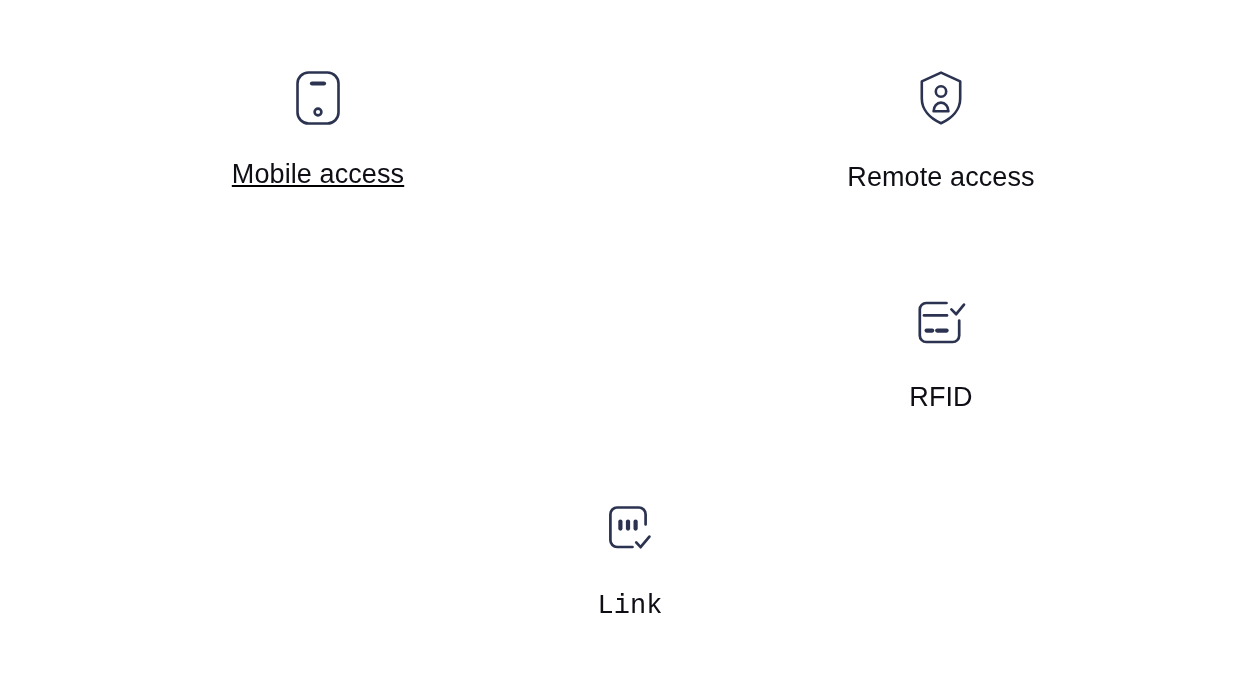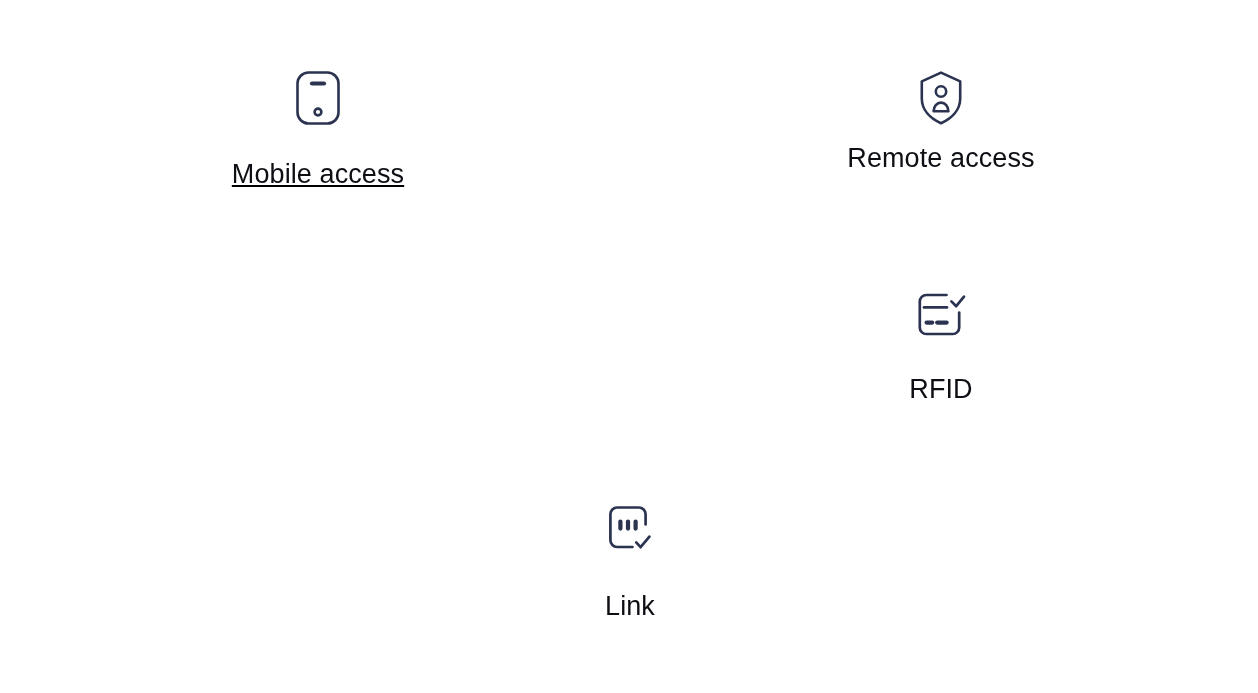--- a/index.html
+++ b/index.html
@@ -41,30 +41,30 @@
     color: #0e0f15;
     white-space: nowrap;
     text-align: center;
   }
 
   
   .pos-mobile   { left: 318px; top: 70px; text-decoration: underline; }
   .pos-mobile   .item-label { margin-top: 33px; }
 
   .pos-remote   { left: 941px; top: 70px; }
-  .pos-remote   .item-label { margin-top: 17px; }
+  .pos-remote   .item-label { margin-top: 36px; }
 
   .pos-pin      { left: 318px; top: 290px; }
   .pos-pin      .item-label { margin-top: 36px; }
 
-  .pos-rfid     { left: 941px; top: 290px; }
+  .pos-rfid     { left: 941px; top: 298px; }
   .pos-rfid     .item-label { margin-top: 36px; }
 
   .pos-link     { left: 630px; top: 504px; }
-  .pos-link     .item-label { margin-top: 37px; }
+  .pos-link     .item-label { margin-top: 37px; font-family: Liberation Mono, monospace; }
 </style>
 </head>
 <body>
 
 <div class="access-grid">
 
   <div class="access-item pos-mobile">
     <span class="icon-wrap">
       <svg width="46" height="56" viewBox="0 0 46 56" fill="none" stroke="#2b3350" stroke-width="2.6" stroke-linecap="round" stroke-linejoin="round">
         <rect x="2.5" y="2.5" width="41" height="51" rx="11" ry="11"></rect>

